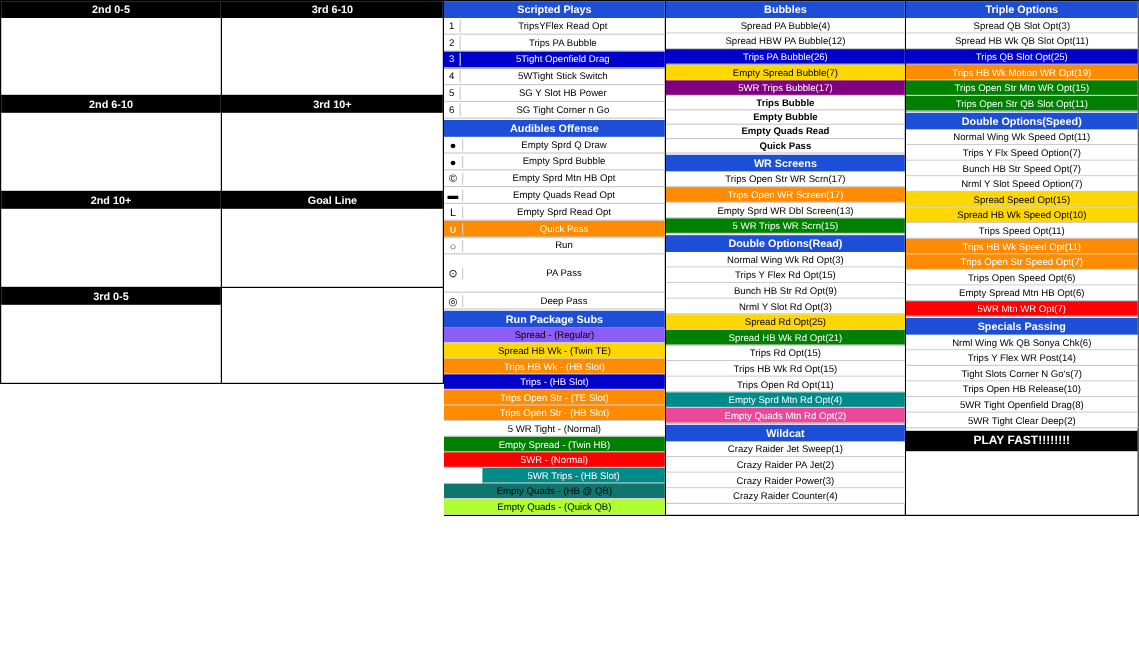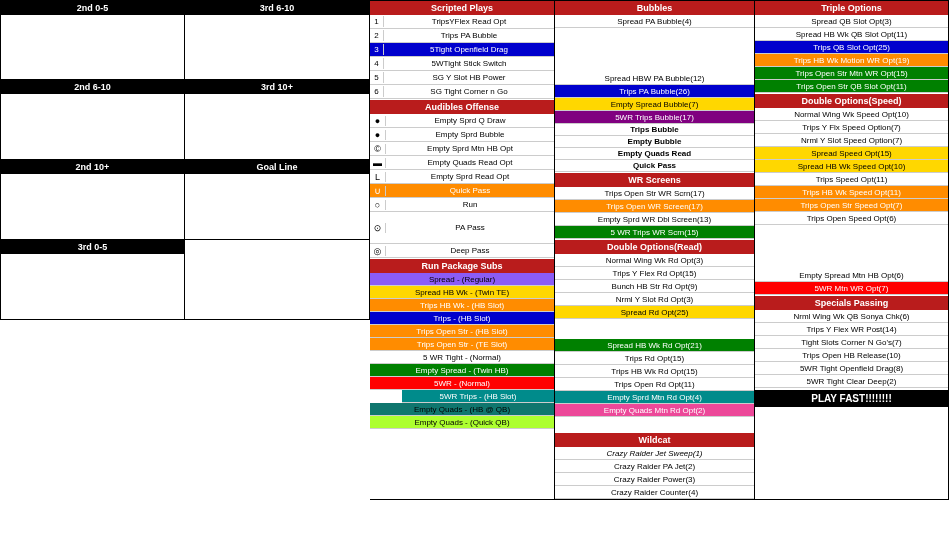--- a/index.html
+++ b/index.html
@@ -8,21 +8,21 @@
     .down-cell-header {
       background: #000;
       color: #fff;
       text-align: center;
       font-weight: bold;
       padding: 2px 0;
       font-size: 9px;
     }
     
     .col-header {
-      background: #b91c1c;
+      background: #1d4ed8;
       color: #fff;
       text-align: center;
       font-weight: bold;
       font-size: 9px;
       padding: 2px;
     }
   </style>
 </head>
 <body>
 
@@ -139,36 +139,36 @@
             <div style="flex: 1 1 0%; text-align: center; padding: 1px 2px; font-size: 8px;">Deep Pass</div>
           </div>
         </div>
 
       <div class="col-header" style="margin-top:1px;">Run Package Subs</div>
       <div id="run-subs-list">
       <div style="text-align: center; font-size: 8px; padding: 1px 2px; border-bottom: 1px solid rgb(204, 204, 204); min-height: 13px; display: flex; align-items: center; justify-content: center; background: #8b5cf6; color: rgb(0, 0, 0);">Spread - (Regular)</div>
           <div style="text-align: center; font-size: 8px; padding: 1px 2px; border-bottom: 1px solid rgb(204, 204, 204); min-height: 13px; display: flex; align-items: center; justify-content: center; background: rgb(255, 215, 0); color: rgb(0, 0, 0);">Spread HB Wk - (Twin TE)</div>
           <div style="text-align: center; font-size: 8px; padding: 1px 2px; border-bottom: 1px solid rgb(204, 204, 204); min-height: 13px; display: flex; align-items: center; justify-content: center; background: rgb(255, 140, 0); color: rgb(255, 255, 255);">Trips HB Wk - (HB Slot)</div>
           <div style="text-align: center; font-size: 8px; padding: 1px 2px; border-bottom: 1px solid rgb(204, 204, 204); min-height: 13px; display: flex; align-items: center; justify-content: center; background: rgb(0, 0, 205); color: rgb(255, 255, 255);">Trips - (HB Slot)</div>
+          <div style="text-align: center; font-size: 8px; padding: 1px 2px; border-bottom: 1px solid rgb(204, 204, 204); min-height: 13px; display: flex; align-items: center; justify-content: center; background: rgb(255, 140, 0); color: rgb(255, 255, 255);">Trips Open Str - (TE Slot)</div>
           <div style="text-align: center; font-size: 8px; padding: 1px 2px; border-bottom: 1px solid rgb(204, 204, 204); min-height: 13px; display: flex; align-items: center; justify-content: center; background: rgb(255, 140, 0); color: rgb(255, 255, 255);">Trips Open Str - (HB Slot)</div>
-          <div style="text-align: center; font-size: 8px; padding: 1px 2px; border-bottom: 1px solid rgb(204, 204, 204); min-height: 13px; display: flex; align-items: center; justify-content: center; background: rgb(255, 140, 0); color: rgb(255, 255, 255);">Trips Open Str - (TE Slot)</div>
           <div style="text-align: center; font-size: 8px; padding: 1px 2px; border-bottom: 1px solid rgb(204, 204, 204); min-height: 13px; display: flex; align-items: center; justify-content: center; background: rgb(255, 255, 255); color: rgb(0, 0, 0);">5 WR Tight - (Normal)</div>
           <div style="text-align: center; font-size: 8px; padding: 1px 2px; border-bottom: 1px solid rgb(204, 204, 204); min-height: 13px; display: flex; align-items: center; justify-content: center; background: rgb(0, 128, 0); color: rgb(255, 255, 255);">Empty Spread - (Twin HB)</div>
           <div style="text-align: center; font-size: 8px; padding: 1px 2px; border-bottom: 1px solid rgb(204, 204, 204); min-height: 13px; display: flex; align-items: center; justify-content: center; background: rgb(255, 0, 0); color: rgb(255, 255, 255);">5WR - (Normal)</div>
           <div style="text-align: center; font-size: 8px; padding: 1px 2px; border-bottom: 1px solid rgb(204, 204, 204); min-height: 13px; display: flex; align-items: center; justify-content: center; background: rgb(0, 139, 139); color: rgb(255, 255, 255); margin-left: 32px;">5WR Trips - (HB Slot)</div>
           <div style="text-align: center; font-size: 8px; padding: 1px 2px; border-bottom: 1px solid rgb(204, 204, 204); min-height: 13px; display: flex; align-items: center; justify-content: center; background: #0f766e; color: rgb(0, 0, 0);">Empty Quads - (HB @ QB)</div>
           <div style="text-align: center; font-size: 8px; padding: 1px 2px; border-bottom: 1px solid rgb(204, 204, 204); min-height: 13px; display: flex; align-items: center; justify-content: center; background: rgb(173, 255, 47); color: rgb(0, 0, 0);">Empty Quads - (Quick QB)</div>
         </div>
     </div>
 
     <div style="width:200px; border:1px solid #000; border-left:none;">
       <div class="col-header">Bubbles</div>
       <div id="bubbles-list">
           <div style="text-align: center; font-size: 8px; padding: 1px 2px; border-bottom: 1px solid rgb(204, 204, 204); min-height: 13px; display: flex; align-items: center; justify-content: center; background: rgb(255, 255, 255); color: rgb(0, 0, 0);">Spread PA Bubble(4)</div>
-          <div style="text-align: center; font-size: 8px; padding: 1px 2px; border-bottom: 1px solid rgb(204, 204, 204); min-height: 13px; display: flex; align-items: center; justify-content: center; background: rgb(255, 255, 255); color: rgb(0, 0, 0); margin-top: 44px;">Spread HBW PA Bubble(12)</div>
+          <div style="text-align: center; font-size: 8px; padding: 1px 2px; border-bottom: 1px solid rgb(204, 204, 204); min-height: 13px; display: flex; align-items: center; justify-content: center; background: rgb(255, 255, 255); color: rgb(0, 0, 0);">Spread HBW PA Bubble(12)</div>
           <div style="text-align: center; font-size: 8px; padding: 1px 2px; border-bottom: 1px solid rgb(204, 204, 204); min-height: 13px; display: flex; align-items: center; justify-content: center; background: rgb(0, 0, 205); color: rgb(255, 255, 255);">Trips PA Bubble(26)</div>
           <div style="text-align: center; font-size: 8px; padding: 1px 2px; border-bottom: 1px solid rgb(204, 204, 204); min-height: 13px; display: flex; align-items: center; justify-content: center; background: rgb(255, 215, 0); color: rgb(0, 0, 0);">Empty Spread Bubble(7)</div>
           <div style="text-align: center; font-size: 8px; padding: 1px 2px; border-bottom: 1px solid rgb(204, 204, 204); min-height: 13px; display: flex; align-items: center; justify-content: center; background: rgb(128, 0, 128); color: rgb(255, 255, 255);">5WR Trips Bubble(17)</div>
         </div>
 
       <div style="text-align:center; font-size:8px; padding:1px; border-bottom:1px solid #ccc; font-weight:bold;">Trips Bubble</div>
 
       <div style="text-align:center; font-size:8px; padding:1px; border-bottom:1px solid #ccc; font-weight:bold;">Empty Bubble</div>
 
       <div style="text-align:center; font-size:8px; padding:1px; border-bottom:1px solid #ccc; font-weight:bold;">Empty Quads Read</div>
@@ -183,60 +183,61 @@
           <div style="text-align: center; font-size: 8px; padding: 1px 2px; border-bottom: 1px solid rgb(204, 204, 204); min-height: 13px; display: flex; align-items: center; justify-content: center; background: rgb(0, 128, 0); color: rgb(255, 255, 255);">5 WR Trips WR Scrn(15)</div>
         </div>
 
       <div class="col-header" style="margin-top:1px;">Double Options(Read)</div>
       <div id="double-read-list">
           <div style="text-align: center; font-size: 8px; padding: 1px 2px; border-bottom: 1px solid rgb(204, 204, 204); min-height: 13px; display: flex; align-items: center; justify-content: center; background: rgb(255, 255, 255); color: rgb(0, 0, 0);">Normal Wing Wk Rd Opt(3)</div>
           <div style="text-align: center; font-size: 8px; padding: 1px 2px; border-bottom: 1px solid rgb(204, 204, 204); min-height: 13px; display: flex; align-items: center; justify-content: center; background: rgb(255, 255, 255); color: rgb(0, 0, 0);">Trips Y Flex Rd Opt(15)</div>
           <div style="text-align: center; font-size: 8px; padding: 1px 2px; border-bottom: 1px solid rgb(204, 204, 204); min-height: 13px; display: flex; align-items: center; justify-content: center; background: rgb(255, 255, 255); color: rgb(0, 0, 0);">Bunch HB Str Rd Opt(9)</div>
           <div style="text-align: center; font-size: 8px; padding: 1px 2px; border-bottom: 1px solid rgb(204, 204, 204); min-height: 13px; display: flex; align-items: center; justify-content: center; background: rgb(255, 255, 255); color: rgb(0, 0, 0);">Nrml Y Slot Rd Opt(3)</div>
           <div style="text-align: center; font-size: 8px; padding: 1px 2px; border-bottom: 1px solid rgb(204, 204, 204); min-height: 13px; display: flex; align-items: center; justify-content: center; background: rgb(255, 215, 0); color: rgb(0, 0, 0);">Spread Rd Opt(25)</div>
-          <div style="text-align: center; font-size: 8px; padding: 1px 2px; border-bottom: 1px solid rgb(204, 204, 204); min-height: 13px; display: flex; align-items: center; justify-content: center; background: rgb(0, 128, 0); color: rgb(255, 255, 255); margin-top: 20px;">Spread HB Wk Rd Opt(21)</div>
+          <div style="text-align: center; font-size: 8px; padding: 1px 2px; border-bottom: 1px solid rgb(204, 204, 204); min-height: 13px; display: flex; align-items: center; justify-content: center; background: rgb(0, 128, 0); color: rgb(255, 255, 255);">Spread HB Wk Rd Opt(21)</div>
           <div style="text-align: center; font-size: 8px; padding: 1px 2px; border-bottom: 1px solid rgb(204, 204, 204); min-height: 13px; display: flex; align-items: center; justify-content: center; background: rgb(255, 255, 255); color: rgb(0, 0, 0);">Trips Rd Opt(15)</div>
           <div style="text-align: center; font-size: 8px; padding: 1px 2px; border-bottom: 1px solid rgb(204, 204, 204); min-height: 13px; display: flex; align-items: center; justify-content: center; background: rgb(255, 255, 255); color: rgb(0, 0, 0);">Trips HB Wk Rd Opt(15)</div>
           <div style="text-align: center; font-size: 8px; padding: 1px 2px; border-bottom: 1px solid rgb(204, 204, 204); min-height: 13px; display: flex; align-items: center; justify-content: center; background: rgb(255, 255, 255); color: rgb(0, 0, 0);">Trips Open Rd Opt(11)</div>
           <div style="text-align: center; font-size: 8px; padding: 1px 2px; border-bottom: 1px solid rgb(204, 204, 204); min-height: 13px; display: flex; align-items: center; justify-content: center; background: rgb(0, 139, 139); color: rgb(255, 255, 255);">Empty Sprd Mtn Rd Opt(4)</div>
           <div style="text-align: center; font-size: 8px; padding: 1px 2px; border-bottom: 1px solid rgb(204, 204, 204); min-height: 13px; display: flex; align-items: center; justify-content: center; background: #ec4899; color: rgb(255, 255, 255);">Empty Quads Mtn Rd Opt(2)</div>
         </div>
 
-      <div class="col-header" style="margin-top:16px;">Wildcat</div>
+      <div class="col-header" style="margin-top:1px;">Wildcat</div>
       <div id="wildcat-list">
-          <div style="text-align: center; font-size: 8px; padding: 1px 2px; border-bottom: 1px solid rgb(204, 204, 204); min-height: 13px; display: flex; align-items: center; justify-content: center; background: rgb(255, 255, 255); color: rgb(0, 0, 0); font-style: italic;">Crazy Raider Jet Sweep(1)</div>
+          <div style="text-align: center; font-size: 8px; padding: 1px 2px; border-bottom: 1px solid rgb(204, 204, 204); min-height: 13px; display: flex; align-items: center; justify-content: center; background: rgb(255, 255, 255); color: rgb(0, 0, 0);">Crazy Raider Jet Sweep(1)</div>
           <div style="text-align: center; font-size: 8px; padding: 1px 2px; border-bottom: 1px solid rgb(204, 204, 204); min-height: 13px; display: flex; align-items: center; justify-content: center; background: rgb(255, 255, 255); color: rgb(0, 0, 0);">Crazy Raider PA Jet(2)</div>
           <div style="text-align: center; font-size: 8px; padding: 1px 2px; border-bottom: 1px solid rgb(204, 204, 204); min-height: 13px; display: flex; align-items: center; justify-content: center; background: rgb(255, 255, 255); color: rgb(0, 0, 0);">Crazy Raider Power(3)</div>
           <div style="text-align: center; font-size: 8px; padding: 1px 2px; border-bottom: 1px solid rgb(204, 204, 204); min-height: 13px; display: flex; align-items: center; justify-content: center; background: rgb(255, 255, 255); color: rgb(0, 0, 0);">Crazy Raider Counter(4)</div>
         </div>
     </div>
 
     <div style="width:194px; border:1px solid #000; border-left:none;">
       <div class="col-header">Triple Options</div>
       <div id="triple-list">
           <div style="text-align: center; font-size: 8px; padding: 1px 2px; border-bottom: 1px solid rgb(204, 204, 204); min-height: 13px; display: flex; align-items: center; justify-content: center; background: rgb(255, 255, 255); color: rgb(0, 0, 0);">Spread QB Slot Opt(3)</div>
           <div style="text-align: center; font-size: 8px; padding: 1px 2px; border-bottom: 1px solid rgb(204, 204, 204); min-height: 13px; display: flex; align-items: center; justify-content: center; background: rgb(255, 255, 255); color: rgb(0, 0, 0);">Spread HB Wk QB Slot Opt(11)</div>
           <div style="text-align: center; font-size: 8px; padding: 1px 2px; border-bottom: 1px solid rgb(204, 204, 204); min-height: 13px; display: flex; align-items: center; justify-content: center; background: rgb(0, 0, 205); color: rgb(255, 255, 255);">Trips QB Slot Opt(25)</div>
           <div style="text-align: center; font-size: 8px; padding: 1px 2px; border-bottom: 1px solid rgb(204, 204, 204); min-height: 13px; display: flex; align-items: center; justify-content: center; background: rgb(255, 140, 0); color: rgb(255, 255, 255);">Trips HB Wk Motion WR Opt(19)</div>
           <div style="text-align: center; font-size: 8px; padding: 1px 2px; border-bottom: 1px solid rgb(204, 204, 204); min-height: 13px; display: flex; align-items: center; justify-content: center; background: rgb(0, 128, 0); color: rgb(255, 255, 255);">Trips Open Str Mtn WR Opt(15)</div>
           <div style="text-align: center; font-size: 8px; padding: 1px 2px; border-bottom: 1px solid rgb(204, 204, 204); min-height: 13px; display: flex; align-items: center; justify-content: center; background: rgb(0, 128, 0); color: rgb(255, 255, 255);">Trips Open Str QB Slot Opt(11)</div>
         </div>
 
       <div class="col-header" style="margin-top:1px;">Double Options(Speed)</div>
       <div id="double-speed-list">
-          <div style="text-align: center; font-size: 8px; padding: 1px 2px; border-bottom: 1px solid rgb(204, 204, 204); min-height: 13px; display: flex; align-items: center; justify-content: center; background: rgb(255, 255, 255); color: rgb(0, 0, 0);">Normal Wing Wk Speed Opt(10)</div>
+          <div style="text-align: center; font-size: 8px; padding: 1px 2px; border-bottom: 1px solid rgb(204, 204, 204); min-height: 13px; display: flex; align-items: center; justify-content: center; background: rgb(255, 255, 255); color: rgb(0, 0, 0);">Normal Wing Wk Speed Opt(11)</div>
           <div style="text-align: center; font-size: 8px; padding: 1px 2px; border-bottom: 1px solid rgb(204, 204, 204); min-height: 13px; display: flex; align-items: center; justify-content: center; background: rgb(255, 255, 255); color: rgb(0, 0, 0);">Trips Y Flx Speed Option(7)</div>
+          <div style="text-align: center; font-size: 8px; padding: 1px 2px; border-bottom: 1px solid rgb(204, 204, 204); min-height: 13px; display: flex; align-items: center; justify-content: center; background: rgb(255, 255, 255); color: rgb(0, 0, 0);">Bunch HB Str Speed Opt(7)</div>
           <div style="text-align: center; font-size: 8px; padding: 1px 2px; border-bottom: 1px solid rgb(204, 204, 204); min-height: 13px; display: flex; align-items: center; justify-content: center; background: rgb(255, 255, 255); color: rgb(0, 0, 0);">Nrml Y Slot Speed Option(7)</div>
           <div style="text-align: center; font-size: 8px; padding: 1px 2px; border-bottom: 1px solid rgb(204, 204, 204); min-height: 13px; display: flex; align-items: center; justify-content: center; background: rgb(255, 215, 0); color: rgb(0, 0, 0);">Spread Speed Opt(15)</div>
           <div style="text-align: center; font-size: 8px; padding: 1px 2px; border-bottom: 1px solid rgb(204, 204, 204); min-height: 13px; display: flex; align-items: center; justify-content: center; background: rgb(255, 215, 0); color: rgb(0, 0, 0);">Spread HB Wk Speed Opt(10)</div>
           <div style="text-align: center; font-size: 8px; padding: 1px 2px; border-bottom: 1px solid rgb(204, 204, 204); min-height: 13px; display: flex; align-items: center; justify-content: center; background: rgb(255, 255, 255); color: rgb(0, 0, 0);">Trips Speed Opt(11)</div>
           <div style="text-align: center; font-size: 8px; padding: 1px 2px; border-bottom: 1px solid rgb(204, 204, 204); min-height: 13px; display: flex; align-items: center; justify-content: center; background: rgb(255, 140, 0); color: rgb(255, 255, 255);">Trips HB Wk Speed Opt(11)</div>
           <div style="text-align: center; font-size: 8px; padding: 1px 2px; border-bottom: 1px solid rgb(204, 204, 204); min-height: 13px; display: flex; align-items: center; justify-content: center; background: rgb(255, 140, 0); color: rgb(255, 255, 255);">Trips Open Str Speed Opt(7)</div>
           <div style="text-align: center; font-size: 8px; padding: 1px 2px; border-bottom: 1px solid rgb(204, 204, 204); min-height: 13px; display: flex; align-items: center; justify-content: center; background: rgb(255, 255, 255); color: rgb(0, 0, 0);">Trips Open Speed Opt(6)</div>
-          <div style="text-align: center; font-size: 8px; padding: 1px 2px; border-bottom: 1px solid rgb(204, 204, 204); min-height: 13px; display: flex; align-items: center; justify-content: center; background: rgb(255, 255, 255); color: rgb(0, 0, 0); margin-top: 44px;">Empty Spread Mtn HB Opt(6)</div>
+          <div style="text-align: center; font-size: 8px; padding: 1px 2px; border-bottom: 1px solid rgb(204, 204, 204); min-height: 13px; display: flex; align-items: center; justify-content: center; background: rgb(255, 255, 255); color: rgb(0, 0, 0);">Empty Spread Mtn HB Opt(6)</div>
           <div style="text-align: center; font-size: 8px; padding: 1px 2px; border-bottom: 1px solid rgb(204, 204, 204); min-height: 13px; display: flex; align-items: center; justify-content: center; background: rgb(255, 0, 0); color: rgb(255, 255, 255);">5WR Mtn WR Opt(7)</div>
         </div>
 
       <div class="col-header" style="margin-top:1px;">Specials Passing</div>
       <div id="specials-list">
           <div style="text-align: center; font-size: 8px; padding: 1px 2px; border-bottom: 1px solid rgb(204, 204, 204); min-height: 13px; display: flex; align-items: center; justify-content: center; background: rgb(255, 255, 255); color: rgb(0, 0, 0);">Nrml Wing Wk QB Sonya Chk(6)</div>
           <div style="text-align: center; font-size: 8px; padding: 1px 2px; border-bottom: 1px solid rgb(204, 204, 204); min-height: 13px; display: flex; align-items: center; justify-content: center; background: rgb(255, 255, 255); color: rgb(0, 0, 0);">Trips Y Flex WR Post(14)</div>
           <div style="text-align: center; font-size: 8px; padding: 1px 2px; border-bottom: 1px solid rgb(204, 204, 204); min-height: 13px; display: flex; align-items: center; justify-content: center; background: rgb(255, 255, 255); color: rgb(0, 0, 0);">Tight Slots Corner N Go's(7)</div>
           <div style="text-align: center; font-size: 8px; padding: 1px 2px; border-bottom: 1px solid rgb(204, 204, 204); min-height: 13px; display: flex; align-items: center; justify-content: center; background: rgb(255, 255, 255); color: rgb(0, 0, 0);">Trips Open HB Release(10)</div>
           <div style="text-align: center; font-size: 8px; padding: 1px 14px; border-bottom: 1px solid rgb(204, 204, 204); min-height: 13px; display: flex; align-items: center; justify-content: center; background: rgb(255, 255, 255); color: rgb(0, 0, 0);">5WR Tight Openfield Drag(8)</div>

